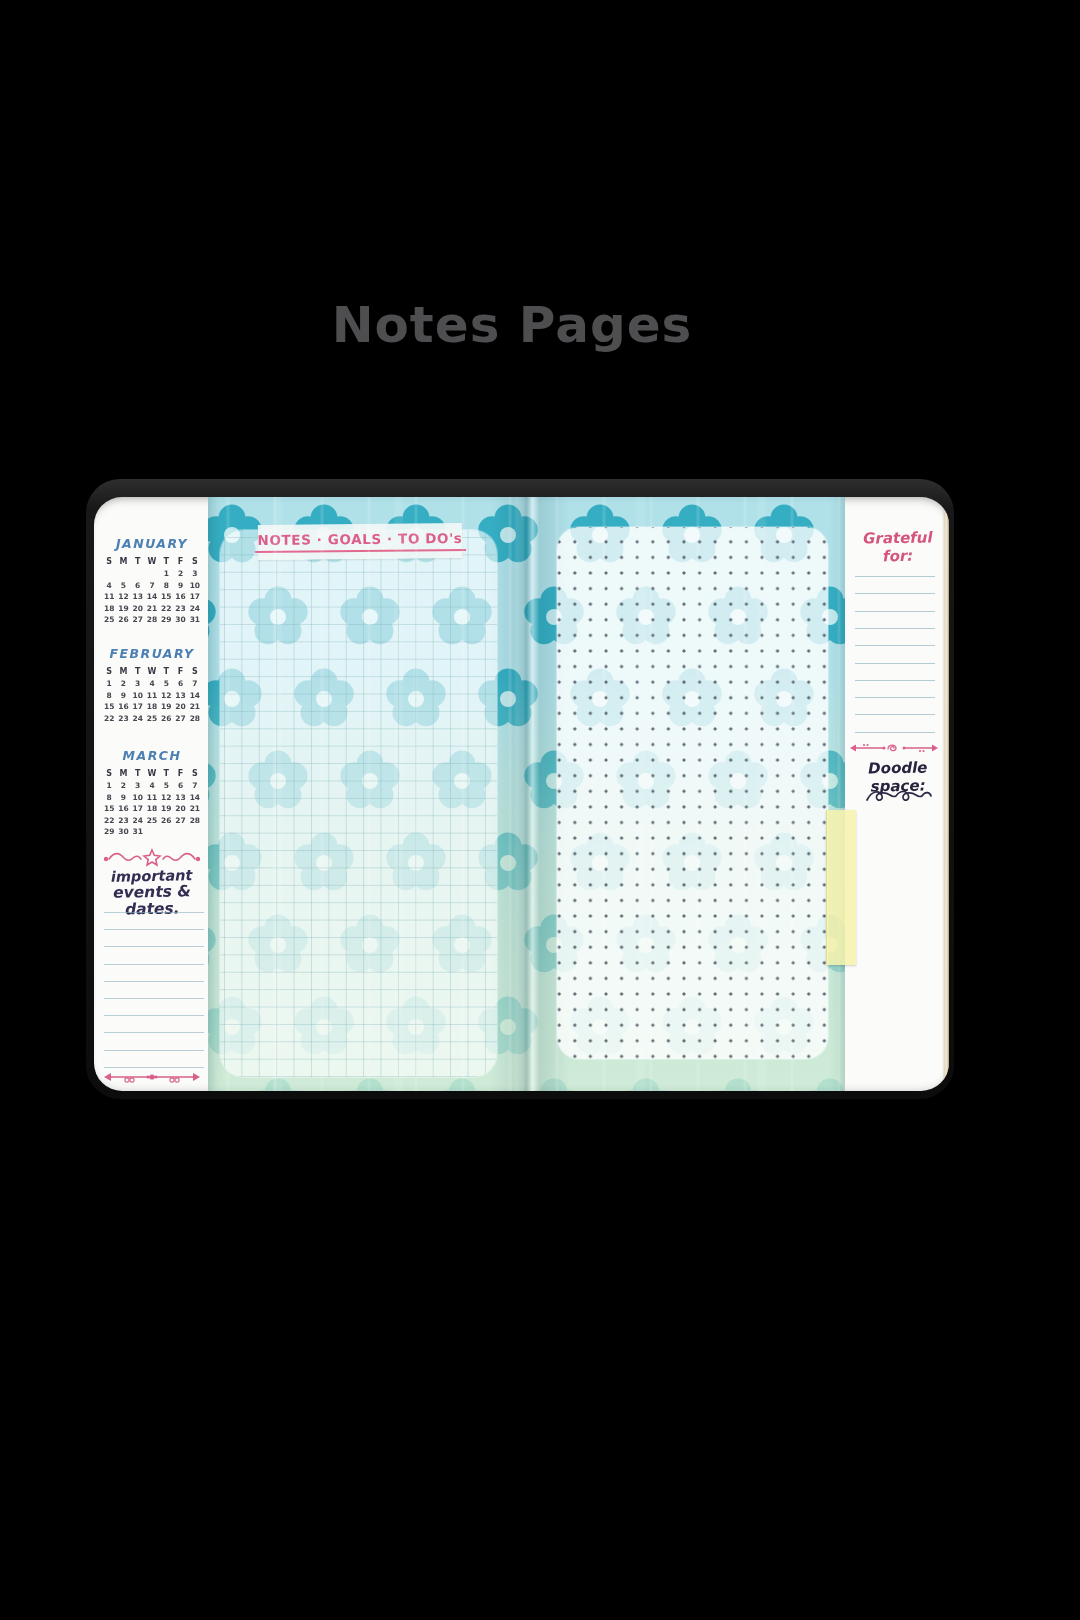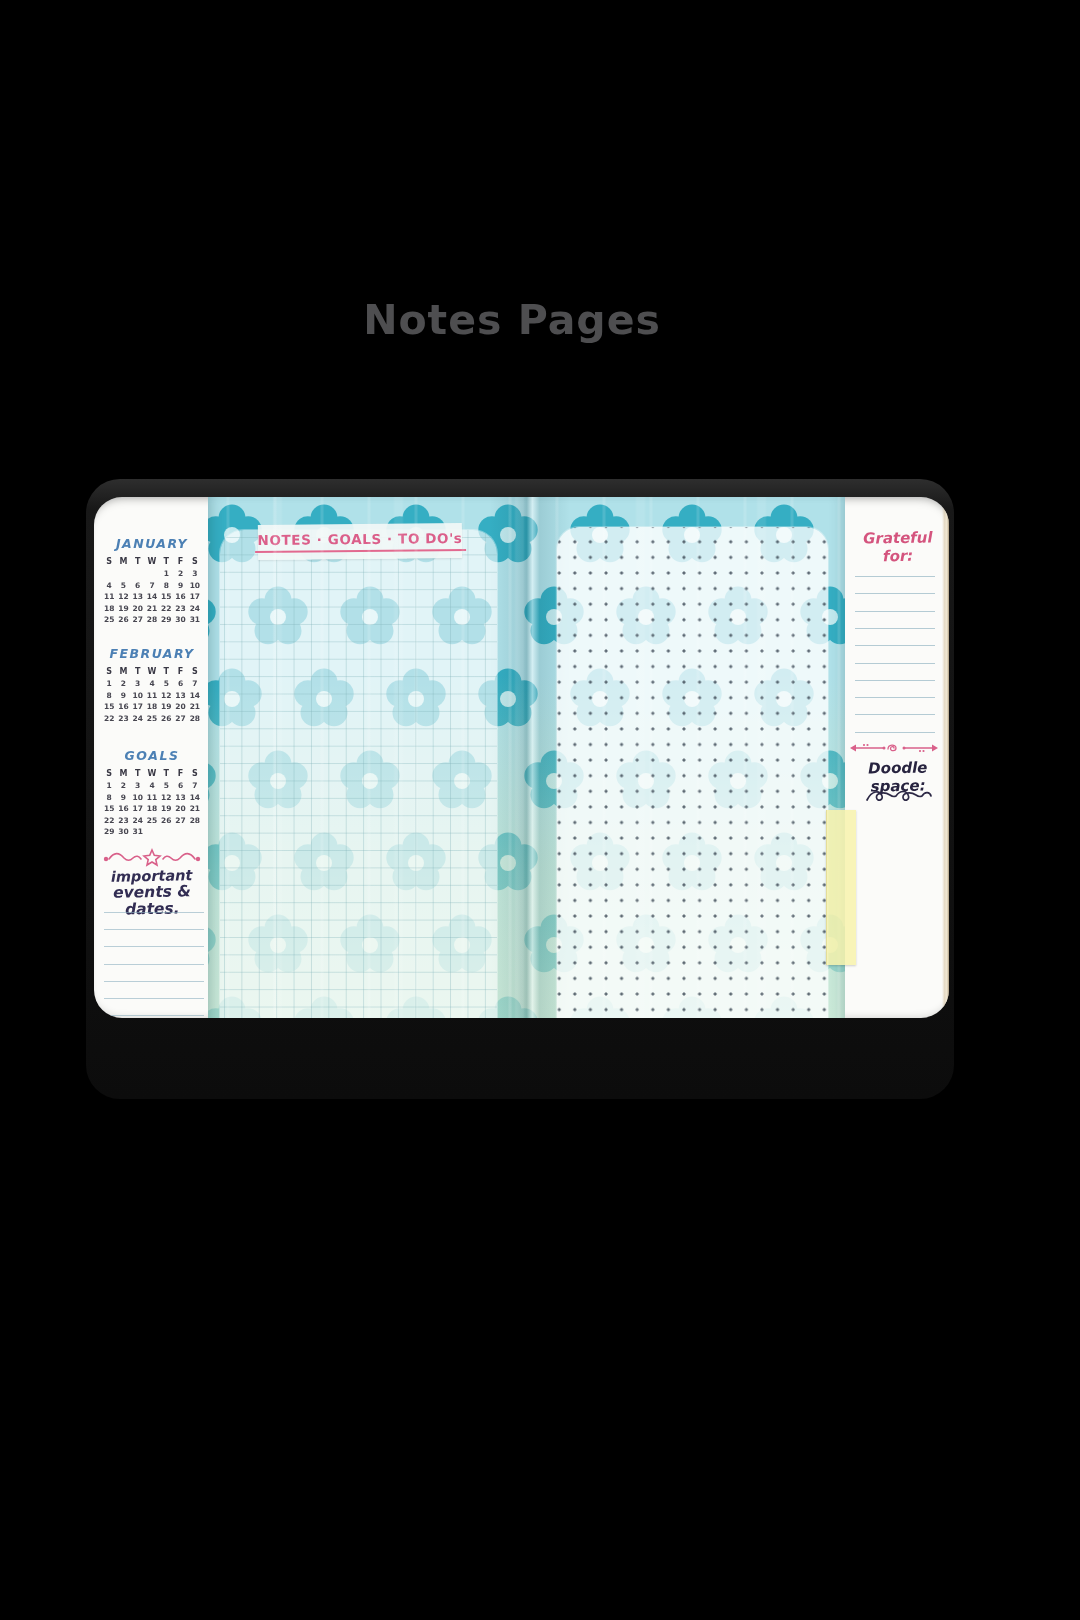--- a/index.html
+++ b/index.html
@@ -1,27 +1,27 @@
 <!DOCTYPE html>
 <html><head>
 <meta charset="utf-8">
 <style>
   html,body{margin:0;padding:0;background:#000;}
   .canvas{position:relative;width:1080px;height:1620px;background:#000;overflow:hidden;
           font-family:"DejaVu Sans",sans-serif;}
 
   
   .headline{position:absolute;left:0;top:296px;width:1024px;text-align:center;
-            font-size:41px;font-weight:800;letter-spacing:1px;color:#4e4e50;}
+            font-size:50px;font-weight:800;letter-spacing:1px;color:#4e4e50;}
 
   
   .cover{position:absolute;left:86px;top:479px;width:868px;height:620px;border-radius:34px;
          background:linear-gradient(180deg,#2e2e2e 0,#181818 30px,#0c0c0c 100%);
          box-shadow:0 20px 45px rgba(0,0,0,0.6);}
-  .page{position:absolute;left:94px;top:497px;width:855px;height:521px;border-radius:28px;
+  .page{position:absolute;left:94px;top:497px;width:855px;height:594px;border-radius:28px;
         background:#fbfbf9;overflow:hidden;
         box-shadow:inset 0 8px 10px -7px rgba(0,0,0,0.35), inset 0 -6px 8px -6px rgba(0,0,0,0.18);}
 
   
   .panel{position:absolute;left:114px;top:0;width:637px;height:594px;z-index:1;}
   .panel svg.patsvg{position:absolute;inset:0;display:block;}
   .mint{position:absolute;inset:0;
         background:linear-gradient(180deg,rgba(214,234,200,0) 30%,rgba(212,233,198,0.45) 62%,rgba(216,238,210,0.78) 100%);}
   .panel-shade{position:absolute;inset:0;
         box-shadow:inset 10px 0 14px -8px rgba(15,60,70,0.28), inset -10px 0 14px -8px rgba(15,60,70,0.22);}
@@ -242,21 +242,21 @@
           <span class="cal-d">22</span>
           <span class="cal-d">23</span>
           <span class="cal-d">24</span>
           <span class="cal-d">25</span>
           <span class="cal-d">26</span>
           <span class="cal-d">27</span>
           <span class="cal-d">28</span>
         </div>
       </div>
     <div class="cal cal-mar">
-        <div class="cal-title">GOALS</div>
+        <div class="cal-title">MARCH</div>
         <div class="cal-grid">
           <span class="cal-h">S</span>
           <span class="cal-h">M</span>
           <span class="cal-h">T</span>
           <span class="cal-h">W</span>
           <span class="cal-h">T</span>
           <span class="cal-h">F</span>
           <span class="cal-h">S</span>
           <span class="cal-d">1</span>
           <span class="cal-d">2</span>

